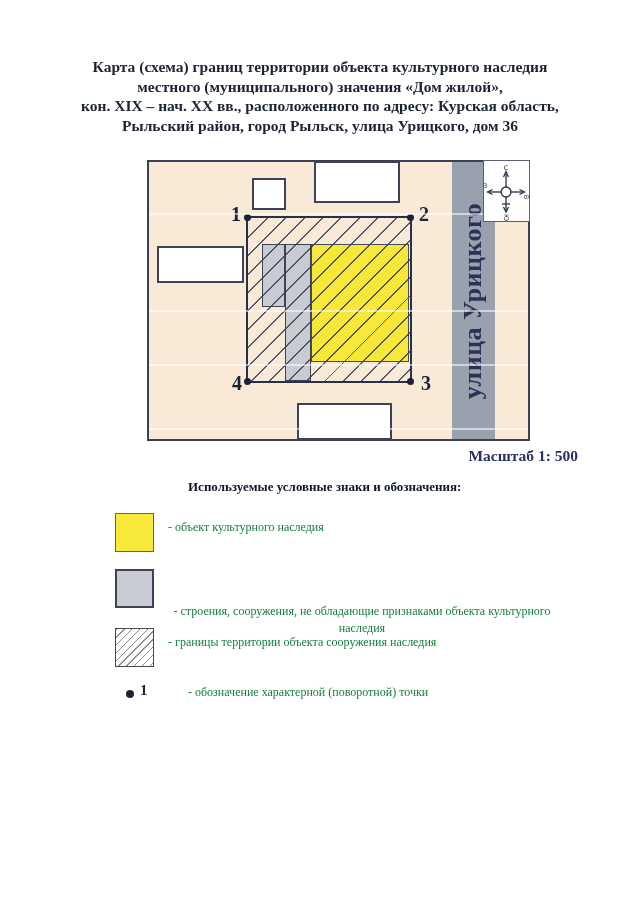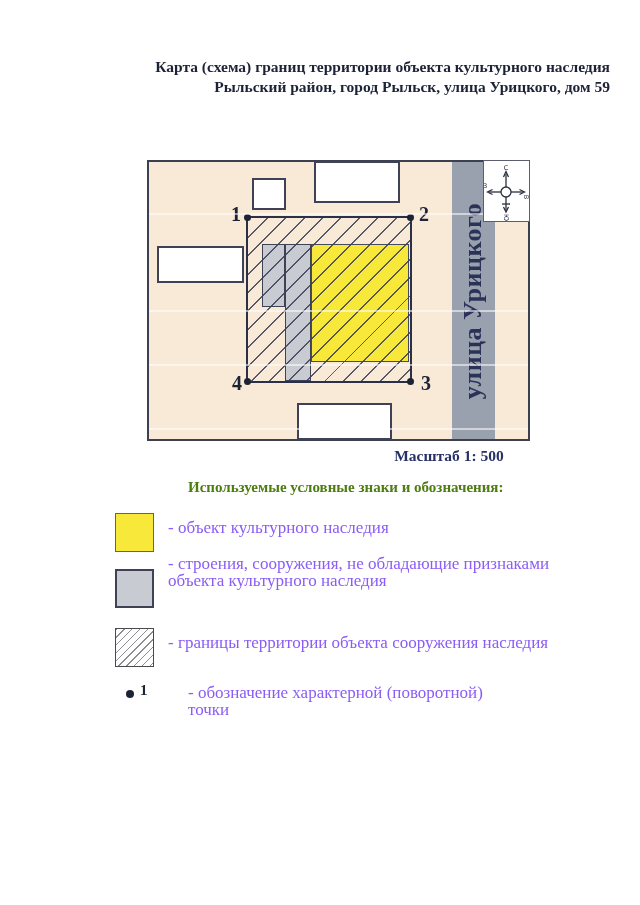--- a/index.html
+++ b/index.html
@@ -3,21 +3,21 @@
 <meta charset="utf-8">
 <style>
   html,body{margin:0;padding:0;}
   body{
     width:640px;height:905px;position:relative;background:#ffffff;
     font-family:"Liberation Serif","DejaVu Serif",serif;
     overflow:hidden;
   }
   .title{
     position:absolute;top:57px;left:50%;transform:translateX(-50%);
-    width:580px;text-align:right;font-weight:bold;font-size:15.5px;
+    width:580px;text-align:center;font-weight:bold;font-size:15.5px;
     line-height:19.5px;color:#1d2336;
   }
   
   .map{
     position:absolute;left:147px;top:160px;width:383px;height:281px;
     background:#f9e9d7;border:2px solid #3c4050;box-sizing:border-box;
   }
   .street-band{
     position:absolute;left:303px;top:0;width:43px;height:100%;
     background:#99a1af;z-index:0;
@@ -77,59 +77,61 @@
   .compass{
     position:absolute;right:-2px;top:-2px;width:47px;height:62px;
     background:#ffffff;border:1px solid #5a5e6e;z-index:5;
     box-sizing:border-box;
   }
   .compass text{
     font-family:"DejaVu Sans",sans-serif;font-size:6.5px;fill:#2a2f40;
   }
   
   .scale{
-    position:absolute;top:447px;left:320px;width:258px;text-align:center;
+    position:absolute;top:447px;left:320px;width:258px;text-align:right;
     font-weight:bold;font-size:15.5px;color:#273166;
   }
   .legend-heading{
     position:absolute;left:188px;top:479px;font-weight:bold;
-    font-size:15px;color:#4d7c0f;
+    font-size:13px;color:#0f172a;
   }
   .sw{position:absolute;left:115px;width:39px;height:39px;box-sizing:border-box;}
   .sw-yellow{top:513px;background:#f7e83a;border:1px solid #60636f;}
   .sw-gray{top:569px;background:#c8cbd1;border:2px solid #3f4254;}
   .sw-hatch{
     top:628px;background:
       repeating-linear-gradient(135deg,#8d8d93 0 1px,transparent 1px 5.5px),
       #fdfdfd;
     border:1px solid #4a4a4a;
   }
   .item-text{
-    position:absolute;left:168px;font-size:17px;color:#8b5cf6;
+    position:absolute;left:168px;font-size:12px;color:#15803d;
     line-height:17px;
   }
   .it1{top:519px;width:320px;}
-  .it2{top:555px;width:388px;}
+  .it2{top:603px;width:388px;text-align:center;}
   .it3{top:634px;width:390px;}
   .it4{top:684px;width:340px;left:188px;}
   .row4-dot{
     position:absolute;left:126px;top:690px;width:8px;height:8px;
     border-radius:50%;background:#1d2336;
   }
   .row4-num{
     position:absolute;left:140px;top:682px;font-weight:bold;
     font-size:15px;color:#1d2336;
   }
 </style>
 </head>
 <body>
 
 <div class="title">
   <div>Карта (схема) границ территории объекта культурного наследия</div>
-  <div>Рыльский район, город Рыльск, улица Урицкого, дом 59</div>
+  <div>местного (муниципального) значения «Дом жилой»,</div>
+  <div>кон. XIX – нач. XX вв., расположенного по адресу: Курская область,</div>
+  <div>Рыльский район, город Рыльск, улица Урицкого, дом 36</div>
 </div>
 
 <div class="map">
   <div class="street-band"></div>
 
   <div class="bld b1"></div>
   <div class="bld b2"></div>
   <div class="bld b3"></div>
   <div class="bld b4"></div>
 

